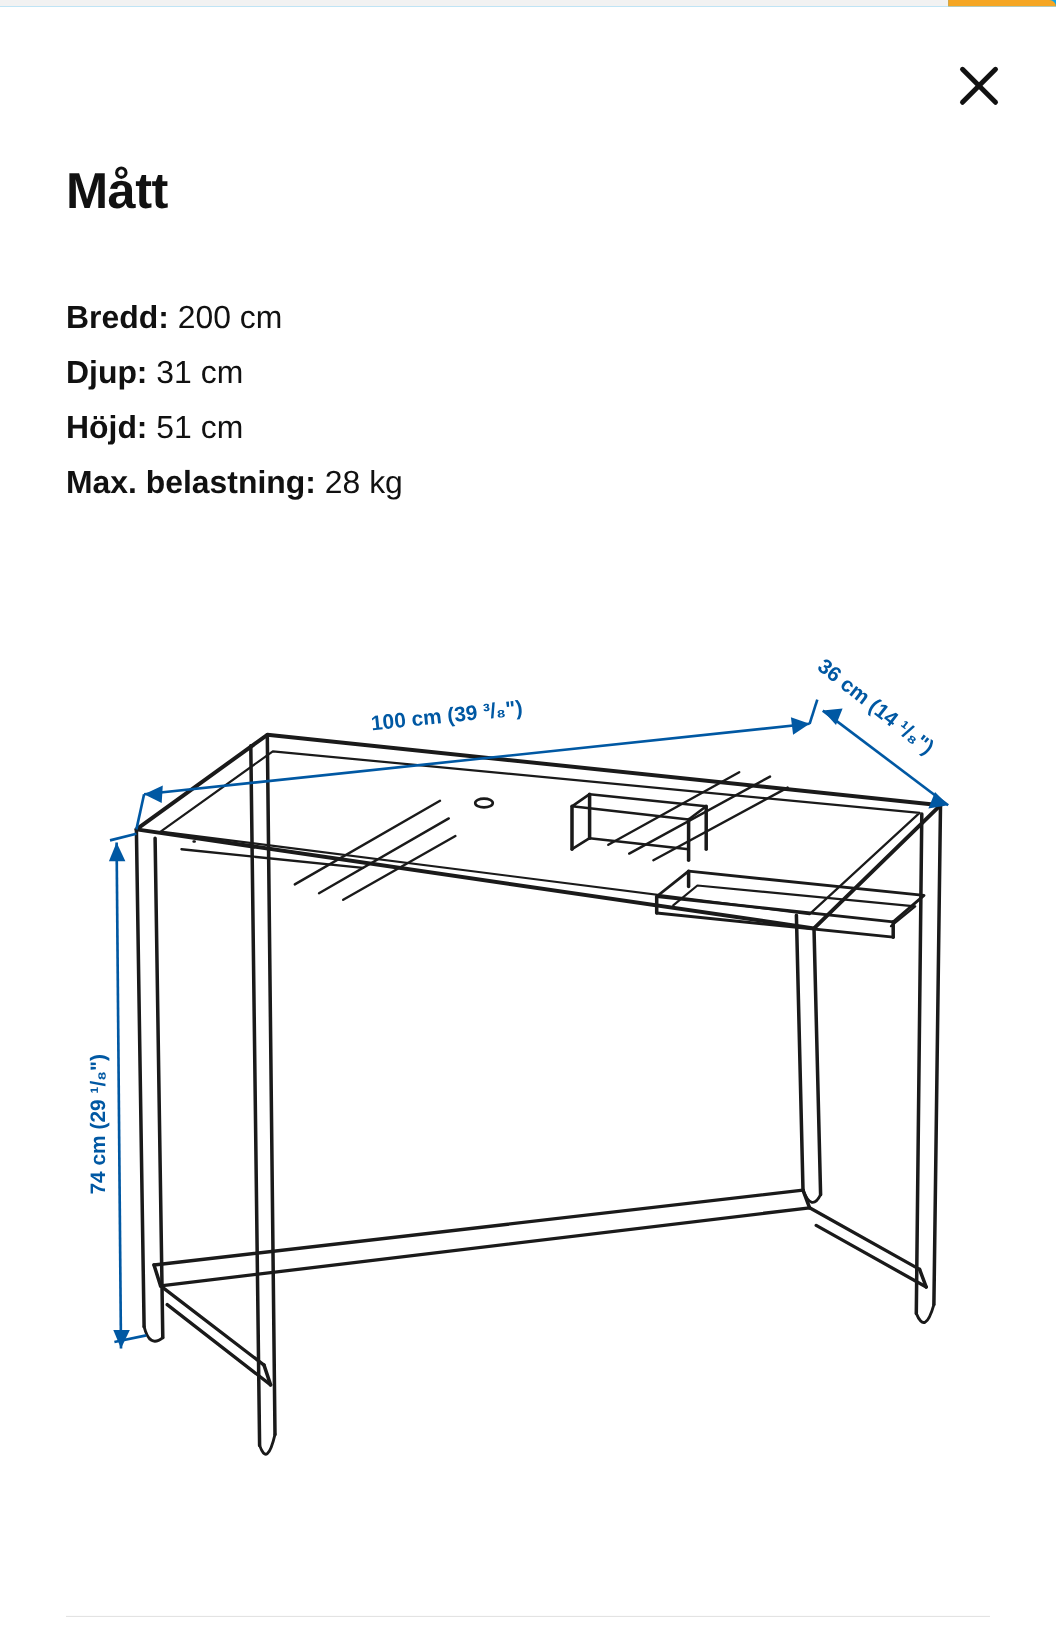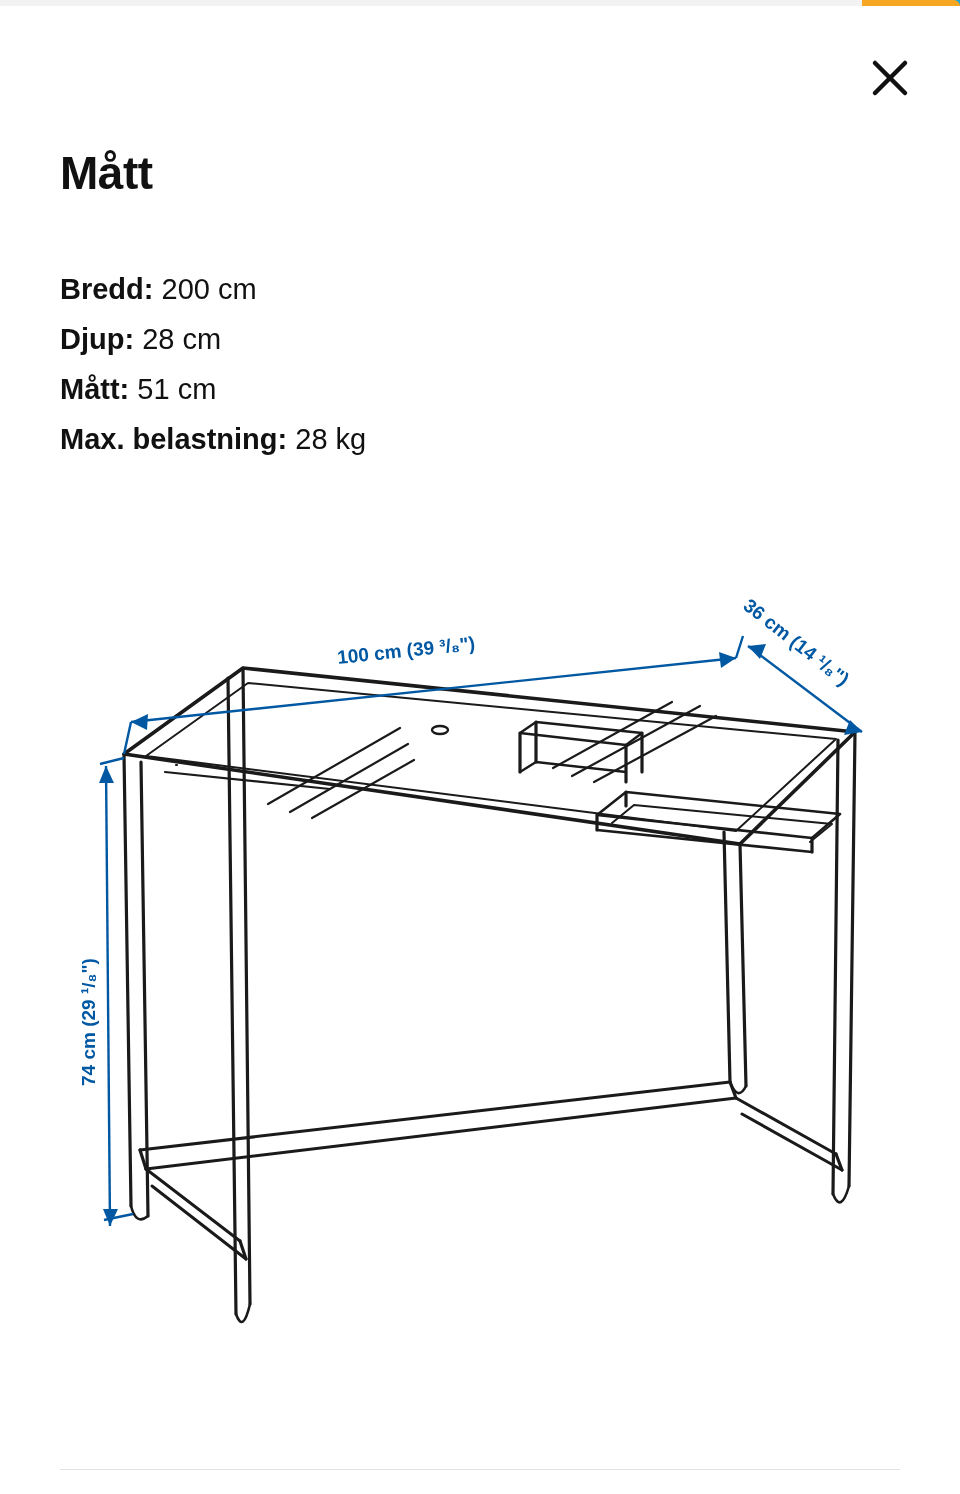--- a/index.html
+++ b/index.html
@@ -121,24 +121,24 @@
 
     <div class="title">Mått</div>
 
     <div class="specs">
       <div class="spec-row">
         <span class="spec-label">Bredd:</span>
         <span class="spec-value">200 cm</span>
       </div>
       <div class="spec-row">
         <span class="spec-label">Djup:</span>
-        <span class="spec-value">28 cm</span>
-      </div>
-      <div class="spec-row">
-        <span class="spec-label">Mått:</span>
+        <span class="spec-value">31 cm</span>
+      </div>
+      <div class="spec-row">
+        <span class="spec-label">Höjd:</span>
         <span class="spec-value">51 cm</span>
       </div>
       <div class="spec-row">
         <span class="spec-label">Max. belastning:</span>
         <span class="spec-value">28 kg</span>
       </div>
     </div>
 
     <div class="drawing-wrap">
       <svg width="960" height="830" viewBox="0 0 960 830">

